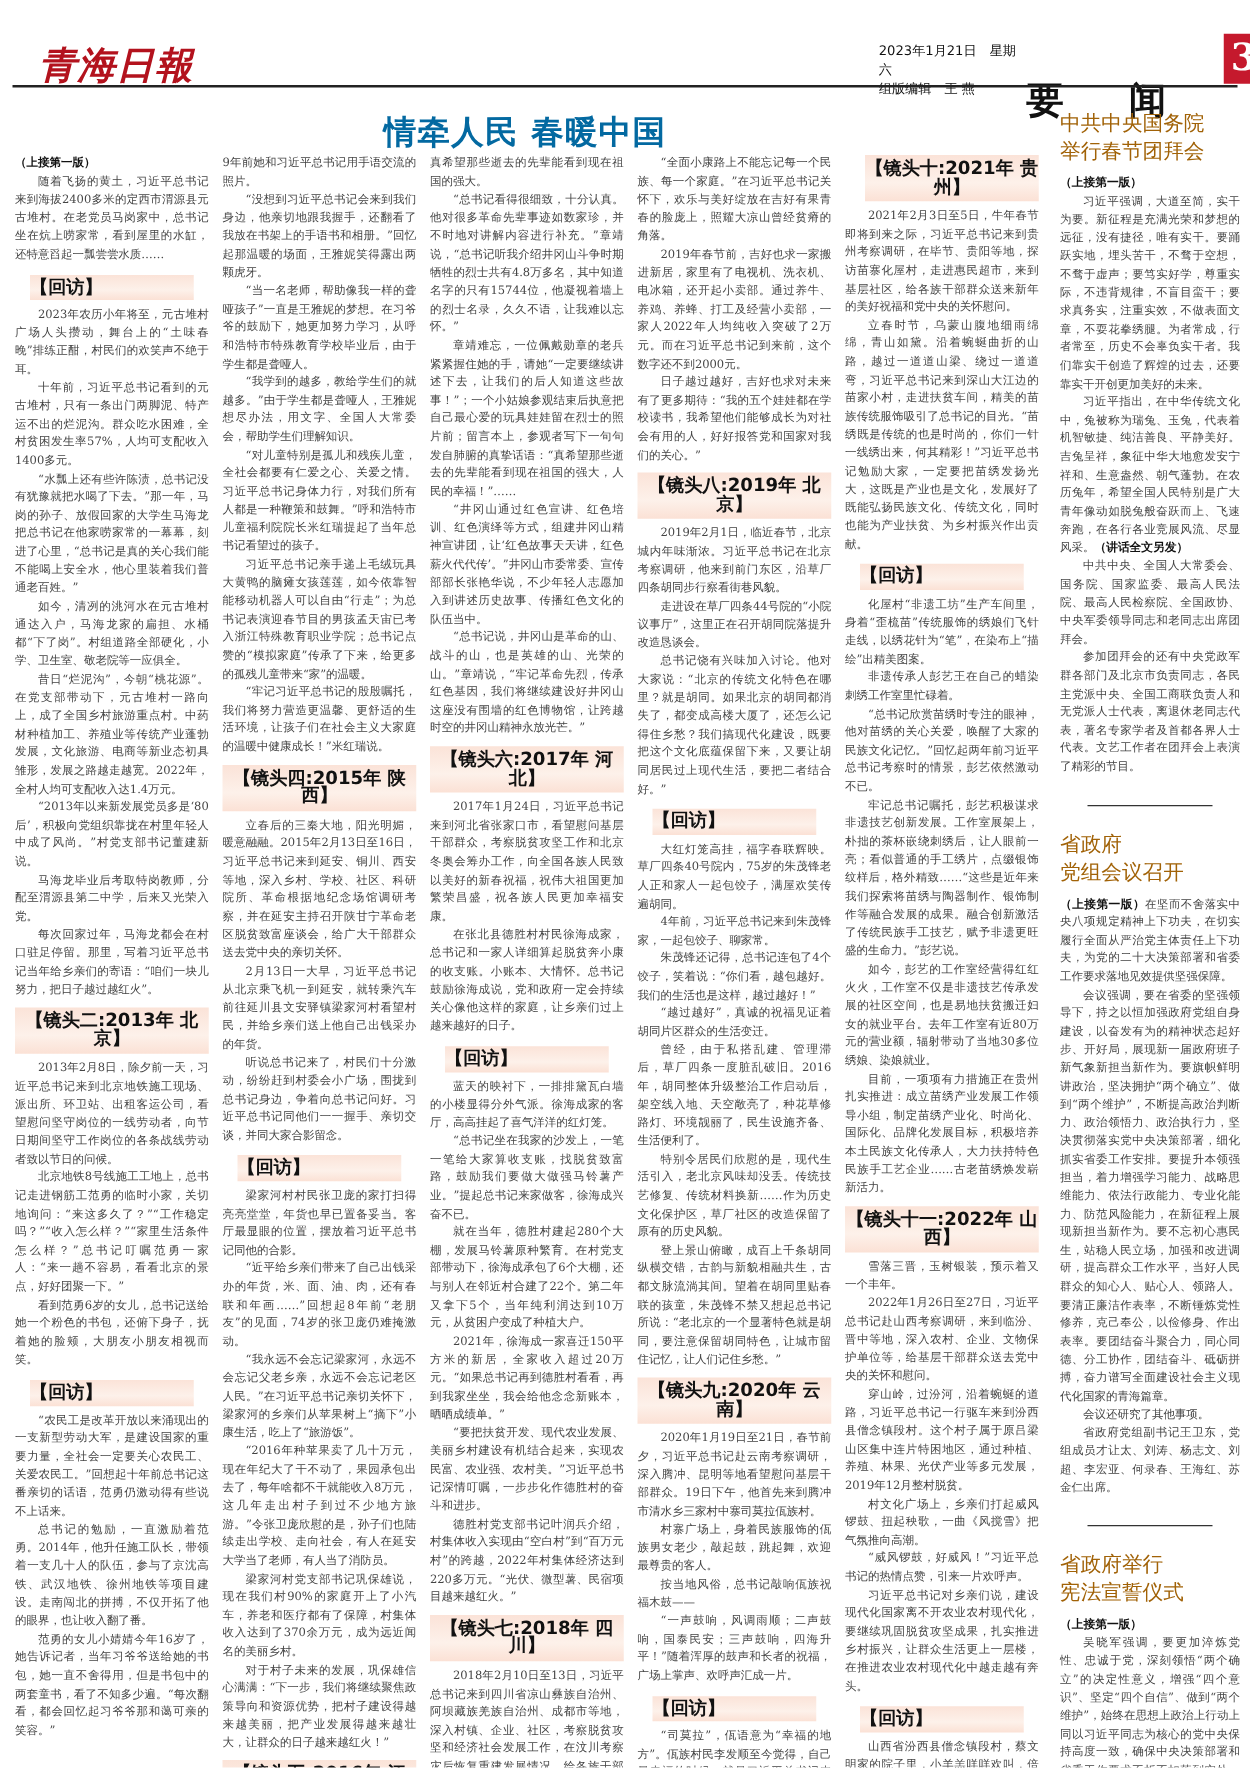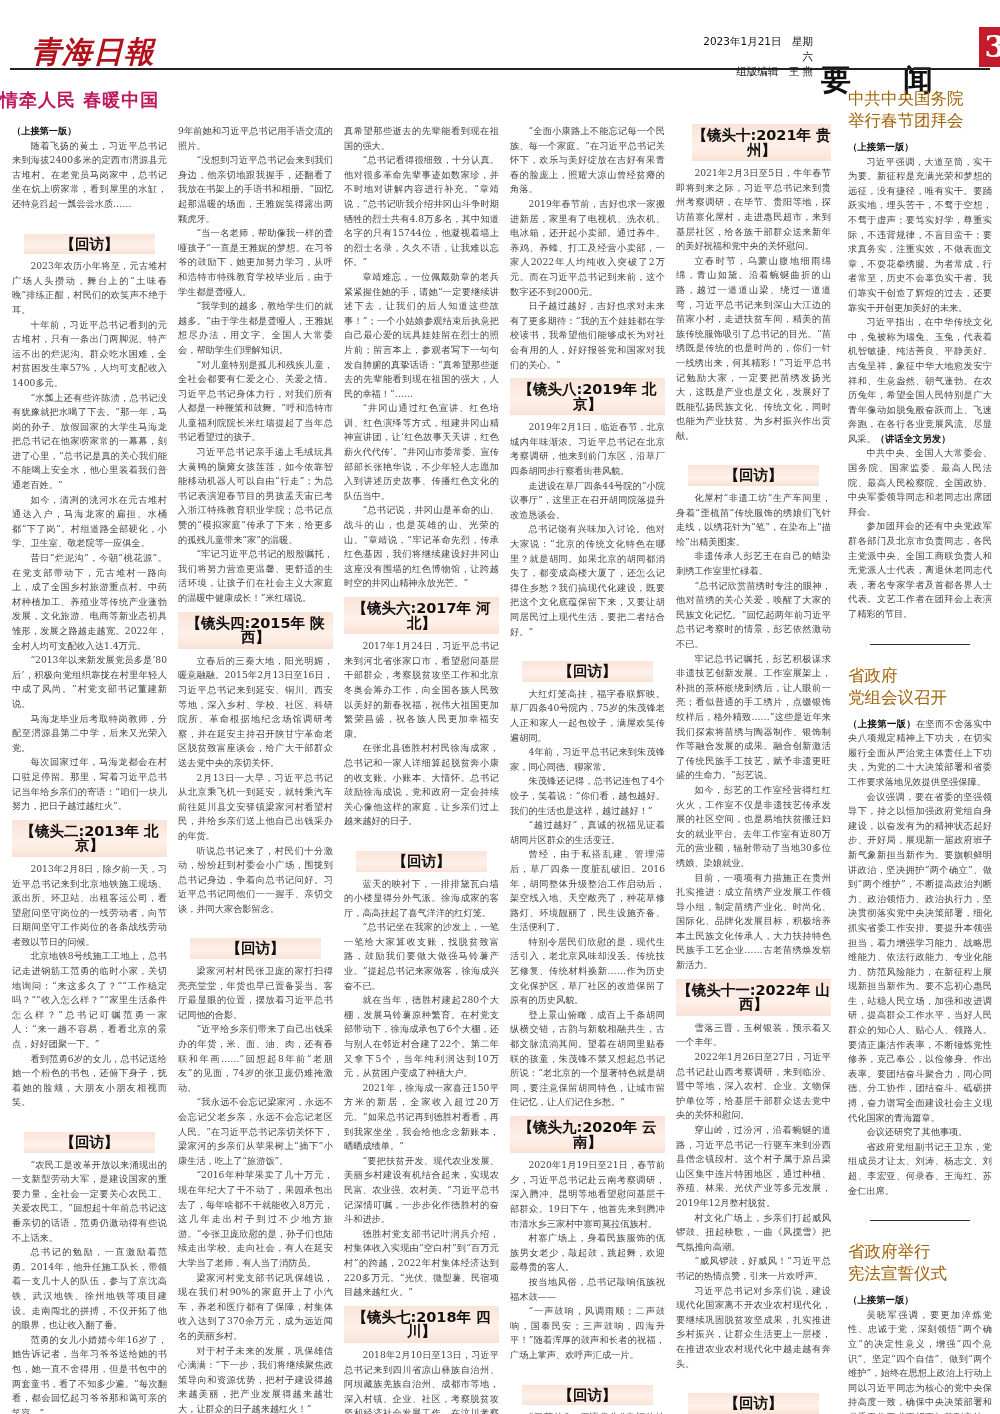--- a/index.html
+++ b/index.html
@@ -1,29 +1,29 @@
 <!DOCTYPE html>
 <html><head>
 <meta charset="utf-8">
 <style>
   html,body{margin:0;padding:0;background:#fff;}
   body{width:1000px;height:1414px;overflow:hidden;position:relative;font-family:"DejaVu Serif","Liberation Serif",serif;color:#333;}
   .masthead{position:absolute;left:11px;top:0;width:1000px;height:88px;}
   .logo{position:absolute;left:20px;top:32px;font-family:"DejaVu Serif",serif;font-size:30px;font-weight:bold;font-style:italic;color:#b3121d;letter-spacing:1px;}
-  .dateline{position:absolute;left:692px;top:34px;font-family:"DejaVu Sans",sans-serif;font-size:10.5px;color:#111;line-height:15px;text-align:right;width:110px;}
+  .dateline{position:absolute;left:692px;top:34px;font-family:"DejaVu Sans",sans-serif;font-size:10.5px;color:#111;line-height:15px;width:110px;}
   .section-name{position:absolute;left:810px;top:24px;font-family:"DejaVu Sans",sans-serif;font-size:30px;font-weight:bold;color:#111;letter-spacing:52px;margin-top:36px;}
   .page-num{position:absolute;left:968px;top:27px;width:32px;height:40px;background:#c5192d;color:#fff;font-family:"DejaVu Serif",serif;font-weight:bold;font-size:30px;text-align:center;line-height:40px;}
   .rule-top{position:absolute;left:10px;top:68px;width:980px;height:2px;background:#222;}
-  .headline{position:absolute;left:0;top:88px;width:840px;text-align:left;font-family:"DejaVu Serif",serif;font-weight:bold;font-size:18px;color:#be185d;letter-spacing:1px;}
+  .headline{position:absolute;left:0;top:88px;width:840px;text-align:center;font-family:"DejaVu Serif",serif;font-weight:bold;font-size:26px;color:#0369a1;letter-spacing:1px;}
   .col{position:absolute;top:124px;width:155px;font-size:9.2px;line-height:14.6px;color:#444;text-align:justify;}
   .col p{margin:0;text-indent:2em;}
   .col p.noind{text-indent:0;}
   .lead-tag{font-family:"DejaVu Sans",sans-serif;font-weight:bold;color:#111;}
   .sec-head{margin:6px 0 5px;padding:4px 0;text-align:center;font-family:"DejaVu Sans",sans-serif;font-size:14.5px;font-weight:bold;color:#111;background:linear-gradient(to bottom,#fbe3d8,#fdf1ea 60%,#fbe1d5);}
-  .revisit{margin:22px 12px 5px;padding:3px 16px;text-align:center;font-family:"DejaVu Sans",sans-serif;font-size:14.5px;font-weight:bold;color:#111;background:linear-gradient(to bottom,#fbe3d8,#fdf1ea 60%,#fbe1d5);}
+  .revisit{margin:8px 12px 5px;padding:3px 0;font-family:"DejaVu Sans",sans-serif;font-size:14.5px;font-weight:bold;color:#111;background:linear-gradient(to bottom,#fbe3d8,#fdf1ea 60%,#fbe1d5);}
   .side{position:absolute;left:848px;top:88px;width:144px;font-size:9.2px;line-height:14.6px;color:#444;text-align:justify;}
   .side p{margin:0;text-indent:2em;}
   .side h2{margin:0 0 8px;font-family:"DejaVu Sans",sans-serif;font-size:16.5px;line-height:22px;font-weight:normal;color:#a16207;}
   .side .divider{width:100px;height:1px;background:#333;margin:22px auto 20px;}
   .side .lead-tag{font-size:9.4px;}
 </style>
 </head>
 <body>
 
 <div class="masthead">
@@ -109,21 +109,21 @@
 <div class="col" style="left:510px;">
   <p>“全面小康路上不能忘记每一个民族、每一个家庭。”在习近平总书记关怀下，欢乐与美好绽放在吉好有果青春的脸庞上，照耀大凉山曾经贫瘠的角落。</p>
   <p>2019年春节前，吉好也求一家搬进新居，家里有了电视机、洗衣机、电冰箱，还开起小卖部。通过养牛、养鸡、养蜂、打工及经营小卖部，一家人2022年人均纯收入突破了2万元。而在习近平总书记到来前，这个数字还不到2000元。</p>
   <p>日子越过越好，吉好也求对未来有了更多期待：“我的五个娃娃都在学校读书，我希望他们能够成长为对社会有用的人，好好报答党和国家对我们的关心。”</p>
   <div class="sec-head">【镜头八:2019年  北京】</div>
   <p>2019年2月1日，临近春节，北京城内年味渐浓。习近平总书记在北京考察调研，他来到前门东区，沿草厂四条胡同步行察看街巷风貌。</p>
   <p>走进设在草厂四条44号院的“小院议事厅”，这里正在召开胡同院落提升改造恳谈会。</p>
   <p>总书记饶有兴味加入讨论。他对大家说：“北京的传统文化特色在哪里？就是胡同。如果北京的胡同都消失了，都变成高楼大厦了，还怎么记得住乡愁？我们搞现代化建设，既要把这个文化底蕴保留下来，又要让胡同居民过上现代生活，要把二者结合好。”</p>
   <div class="revisit">【回访】</div>
   <p>大红灯笼高挂，福字春联辉映。草厂四条40号院内，75岁的朱茂锋老人正和家人一起包饺子，满屋欢笑传遍胡同。</p>
-  <p>4年前，习近平总书记来到朱茂锋家，同心同德、聊家常。</p>
+  <p>4年前，习近平总书记来到朱茂锋家，一起包饺子、聊家常。</p>
   <p>朱茂锋还记得，总书记连包了4个饺子，笑着说：“你们看，越包越好。我们的生活也是这样，越过越好！”</p>
   <p>“越过越好”，真诚的祝福见证着胡同片区群众的生活变迁。</p>
   <p>曾经，由于私搭乱建、管理滞后，草厂四条一度脏乱破旧。2016年，胡同整体升级整治工作启动后，架空线入地、天空敞亮了，种花草修路灯、环境靓丽了，民生设施齐备、生活便利了。</p>
   <p>特别令居民们欣慰的是，现代生活引入，老北京风味却没丢。传统技艺修复、传统材料换新……作为历史文化保护区，草厂社区的改造保留了原有的历史风貌。</p>
   <p>登上景山俯瞰，成百上千条胡同纵横交错，古韵与新貌相融共生，古都文脉流淌其间。望着在胡同里贴春联的孩童，朱茂锋不禁又想起总书记所说：“老北京的一个显著特色就是胡同，要注意保留胡同特色，让城市留住记忆，让人们记住乡愁。”</p>
   <div class="sec-head">【镜头九:2020年  云南】</div>
   <p>2020年1月19日至21日，春节前夕，习近平总书记赴云南考察调研，深入腾冲、昆明等地看望慰问基层干部群众。19日下午，他首先来到腾冲市清水乡三家村中寨司莫拉佤族村。</p>
   <p>村寨广场上，身着民族服饰的佤族男女老少，敲起鼓，跳起舞，欢迎最尊贵的客人。</p>
   <p>按当地风俗，总书记敲响佤族祝福木鼓——</p>
   <p>“一声鼓响，风调雨顺；二声鼓响，国泰民安；三声鼓响，四海升平！”随着浑厚的鼓声和长者的祝福，广场上掌声、欢呼声汇成一片。</p>

